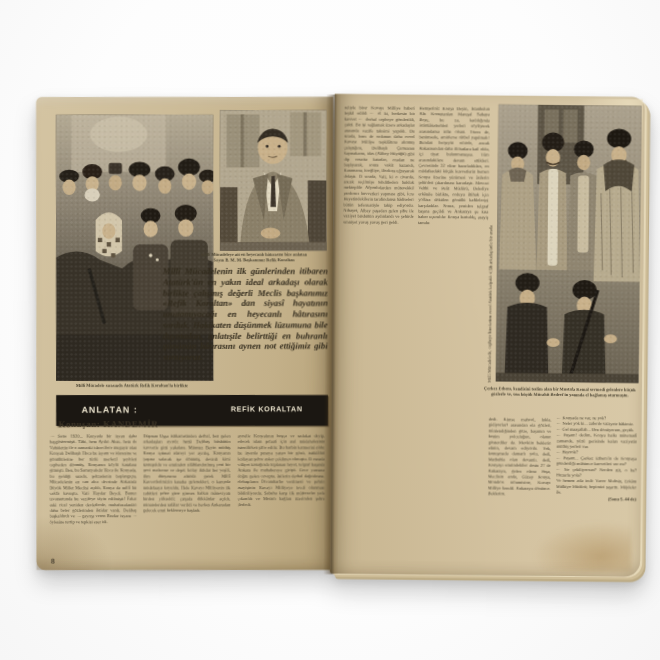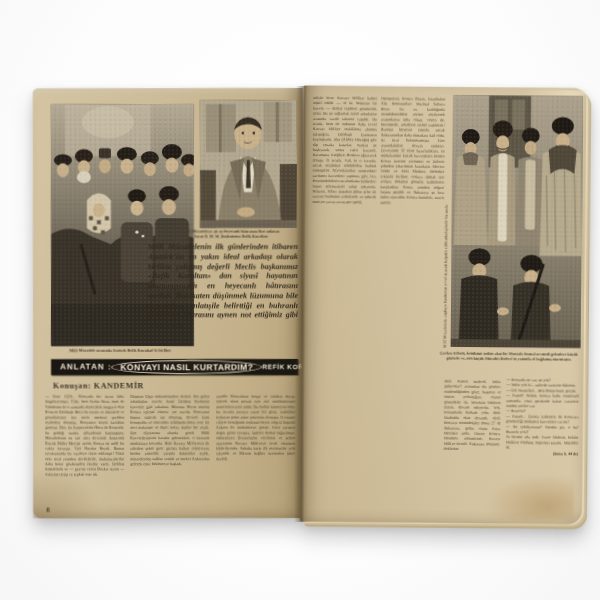--- a/index.html
+++ b/index.html
@@ -68,23 +68,23 @@
   .micro.preline{white-space:pre-line;text-align:left;}
   .cont-note{text-align:right;font-weight:bold;margin-top:2px;}
 
   .intro{
     position:absolute;left:115px;top:154px;width:150px;height:104px;
     font-style:italic;font-weight:bold;font-size:8px;line-height:1.22;
     color:#322b1d;text-align:justify;overflow:hidden;
     font-family:"Liberation Serif",serif;
   }
   .banner{
-    position:absolute;left:18px;top:271px;width:247px;height:16px;
+    position:absolute;left:18px;top:271px;width:247px;height:28px;
     background:#1b1712;display:flex;align-items:center;
-    justify-content:space-between;padding:0 9px;box-sizing:border-box;
+    justify-content:space-between;padding:0 23px;box-sizing:border-box;
     box-shadow:1px 1px 1px rgba(40,28,10,.5);
   }
   .banner-anlatan{font:bold 8px/1 "Liberation Sans",sans-serif;color:#eae2cc;letter-spacing:1px;white-space:nowrap;}
   .banner-oval{
     border:1px solid #ddd4bd;border-radius:50%;padding:2px 8px;
     font:bold 8.5px/1 "Liberation Sans",sans-serif;color:#f1e9d3;
     white-space:nowrap;letter-spacing:.4px;background:#211c15;
   }
   .banner-author{font:bold 6.5px/1 "Liberation Sans",sans-serif;color:#eae2cc;letter-spacing:.6px;white-space:nowrap;}
   .byline{
@@ -197,21 +197,20 @@
     </div>
     <div class="micro-box" style="left:130px;top:141px;width:136px;height:13px;">
       <div class="micro center preline" style="font-weight:bold;text-align:center;">Millî Mücadeleye ait en heyecanlı hâtırasını bize anlatan
 Sayın B. M. M. Başkanımız Refik Koraltan</div>
     </div>
 
     <div class="intro">Millî Mücadelenin ilk günlerinden itibaren Atatürk'ün en yakın ideal arkadaşı olarak birlikte çalışmış değerli Meclis başkanımız «Refik Koraltan» dan siyasî hayatının unutamıyacağı en heyecanlı hâtırasını sorduk. Hakikaten düşünmek lüzumuna bile duymadan, anlatışile belirttiği en buhranlı gününün hâtırasını aynen not ettiğimiz gibi sunuyoruz.</div>
 
     <div class="banner">
       <span class="banner-anlatan">ANLATAN :</span>
-      <span class="banner-oval">KONYAYI NASIL KURTARDIM?</span>
       <span class="banner-author">REFİK KORALTAN</span>
     </div>
 
     <div class="byline">Konuşan:  KANDEMİR</div>
 
     <div class="cols-left">
       <div class="col col-80">
         <div class="micro">— Sene 1920... Konyada bir isyan daha başgöstermişti. Tâbi, hem Aydın Aksu, hem de Vahidettin ile o zamanki idarecilere mugayir olan Konyalı Delibaşlı Hoca bu isyanı ve idaresine ve gönüllülerine her türlü merkezî şeyhleri cepheden dönmüş, Konyanın köylü kasabası gitmişti. Ben, bu Samatyalıdır Hoca ile Konyada, bu geldiği sırada, şehzadenin başlangıçta, Mücadelenin en can alıcı devrinde Ankarada Büyük Millet Meclisi açıldı, Konya da millî bir vakfa kavuştu. Vali Haydar Beydi. Bunun tavassutunda bu vazifeye tâyin edilmişti! Fakat eski rical yeniden devletlerde, muhafazalardan daha beter gözlerinden iktidar vardı. Delibaş başkaldırdı ve — gayrışı veren Bozkır isyanı — öylesine tertip ve tepkisi eser idi.</div>
       </div>
       <div class="col col-80">

